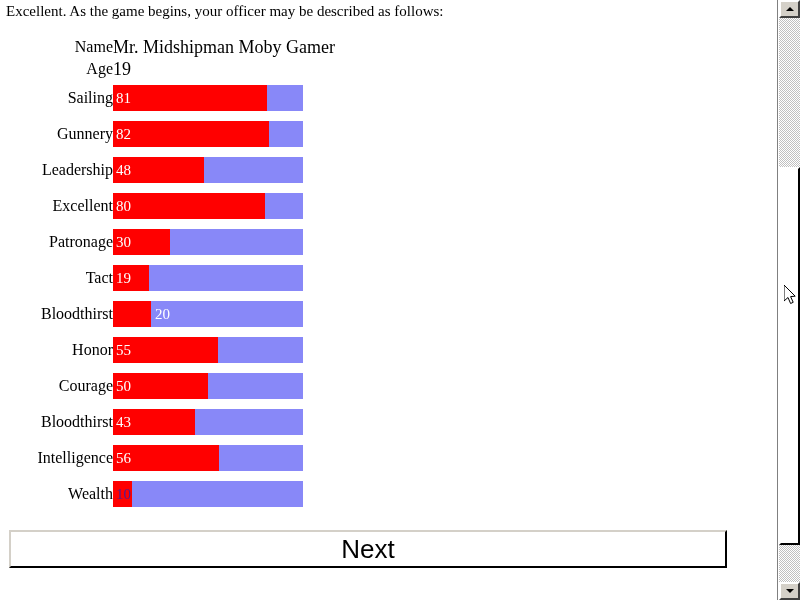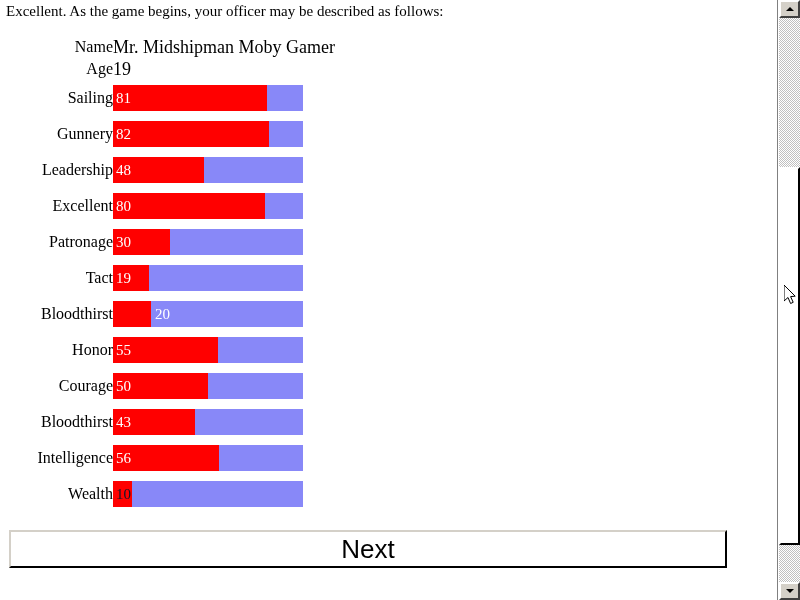--- a/index.html
+++ b/index.html
@@ -311,21 +311,21 @@
               <div class="bar-fill" style="background: rgb(255, 0, 0); width: 56%;"></div>
               <div class="bar-num" style="color: rgb(255, 255, 255);">56</div>
             </div>
           </td>
         </tr>
         <tr>
           <td class="label-cell">Wealth</td>
           <td class="bar-cell">
             <div class="bar-outer" style="background: rgb(136, 136, 248);">
               <div class="bar-fill" style="background: rgb(255, 0, 0); width: 10%;"></div>
-              <div class="bar-num" style="color: #0f172a;">10</div>
+              <div class="bar-num" style="color: #4c1d95;">10</div>
             </div>
           </td>
         </tr>
       </tbody>
   </table>
 
   <button id="next-button">Next</button>
 </div>
 
 <div id="scrollbar">

